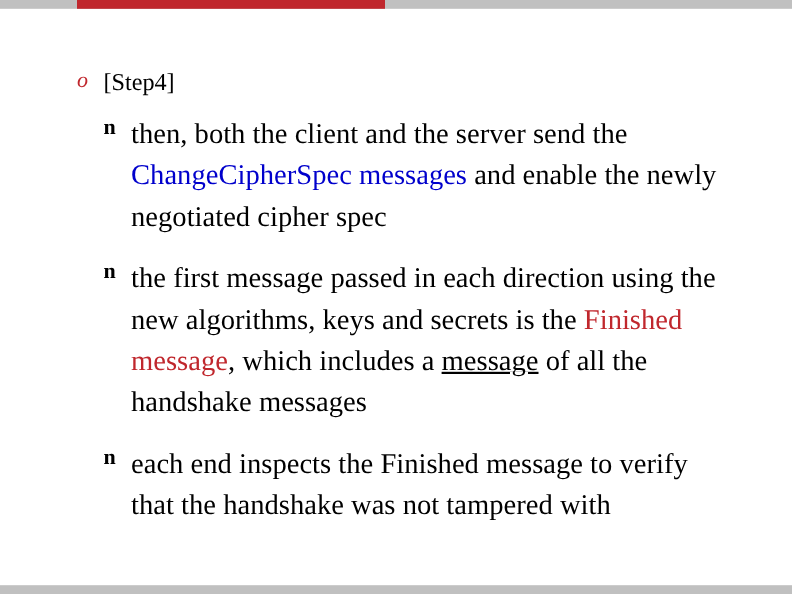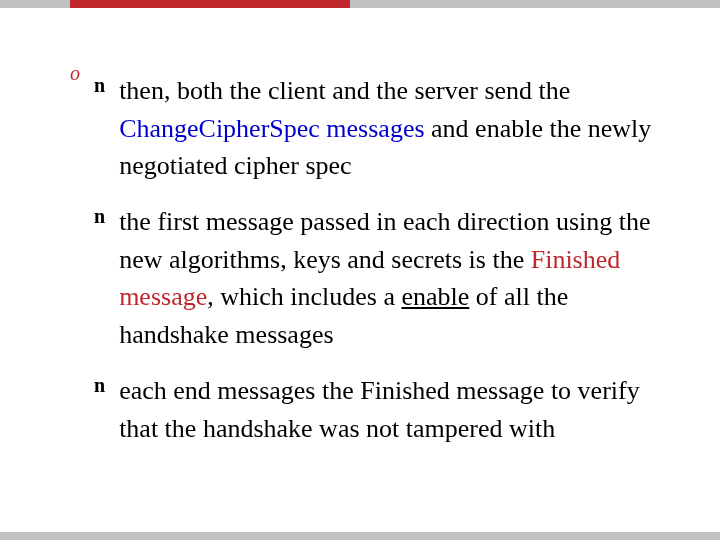--- a/index.html
+++ b/index.html
@@ -140,43 +140,44 @@
 <div class="slide-container">
   <div class="top-bar"></div>
   <div class="red-accent-bar"></div>
   <div class="bottom-bar"></div>
 
   <div class="content">
     <ul class="outer-list">
       <li class="outer-item">
         <span class="bullet-o">o</span>
         <div>
+          <span class="step-label">[Step4]</span>
 
           <ul class="inner-list">
             <li class="inner-item">
               <span class="bullet-n">n</span>
               <span class="inner-text">
                 then, both the client and the server send the
                 <a class="link-blue">ChangeCipherSpec messages</a>
                 and enable the newly negotiated cipher spec
               </span>
             </li>
             <li class="inner-item">
               <span class="bullet-n">n</span>
               <span class="inner-text">
                 the first message passed in each direction using the new algorithms, keys and secrets is the
                 <a class="link-red">Finished message</a>,
-                which includes a <span class="underline">enable</span>
+                which includes a <span class="underline">message</span>
                 of all the handshake messages
               </span>
             </li>
             <li class="inner-item">
               <span class="bullet-n">n</span>
               <span class="inner-text">
-                each end messages the Finished message to verify that the handshake was not tampered with
+                each end inspects the Finished message to verify that the handshake was not tampered with
               </span>
             </li>
           </ul>
         </div>
       </li>
     </ul>
   </div>
 </div>
 
 </body></html>

